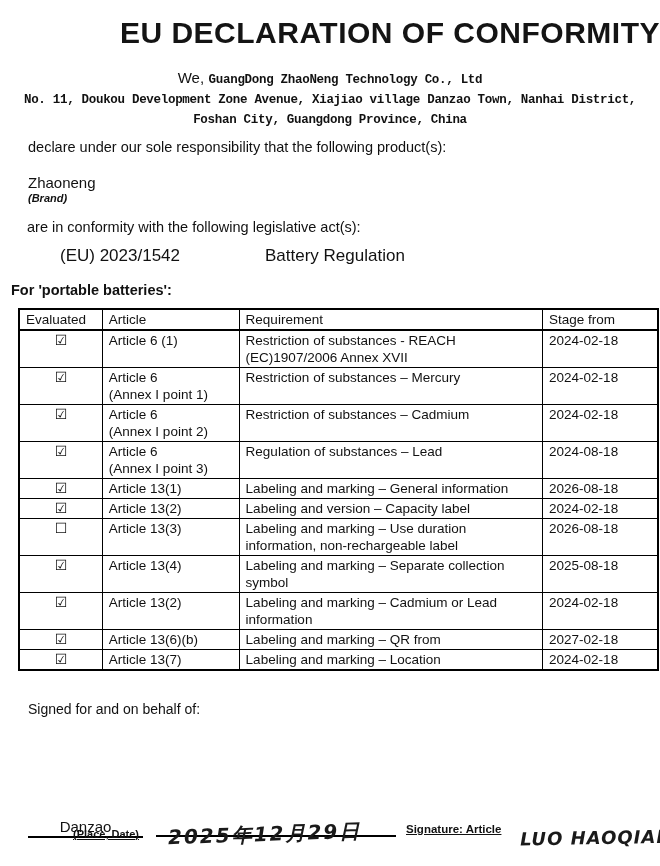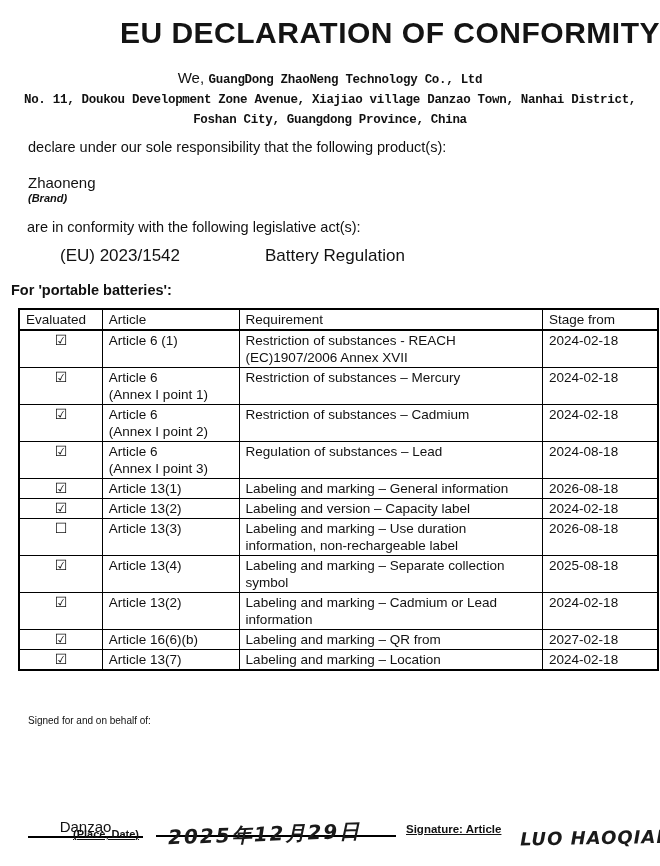--- a/index.html
+++ b/index.html
@@ -65,21 +65,21 @@
     line-height:17px;
   }
   .req-table th { border-bottom:2px solid #000; }
   .col-eval { width:78px; }
   .col-article { width:128px; }
   .col-req { width:284px; }
   .col-stage { width:108px; }
   td.cb { text-align:center; font-size:14px; line-height:16px; }
   td.article { white-space:pre-line; }
 
-  .signed-line { margin:44px 0 0 28px; font-size:10px; }
+  .signed-line { margin:30px 0 0 28px; font-size:14px; }
 
   .sig-area { position:absolute; left:28px; right:6px; bottom:6px; height:62px; }
   .sig-place-text {
     position:absolute; left:0; bottom:22px; width:115px;
     text-align:center; font-size:15px;
     border-bottom:2px solid #000; padding-bottom:1px;
   }
   .sig-place-label {
     position:absolute; left:45px; bottom:20px;
     font-size:11px; font-weight:bold; text-decoration:underline;
@@ -208,21 +208,21 @@
           <td class="stage">2025-08-18</td>
         </tr>
         <tr>
           <td class="cb">☑</td>
           <td class="article">Article 13(2)</td>
           <td class="req">Labeling and marking – Cadmium or Lead information</td>
           <td class="stage">2024-02-18</td>
         </tr>
         <tr>
           <td class="cb">☑</td>
-          <td class="article">Article 16(6)(b)</td>
+          <td class="article">Article 13(6)(b)</td>
           <td class="req">Labeling and marking –  QR from</td>
           <td class="stage">2027-02-18</td>
         </tr>
         <tr>
           <td class="cb">☑</td>
           <td class="article">Article 13(7)</td>
           <td class="req">Labeling and marking –  Location</td>
           <td class="stage">2024-02-18</td>
         </tr>
       </tbody>

